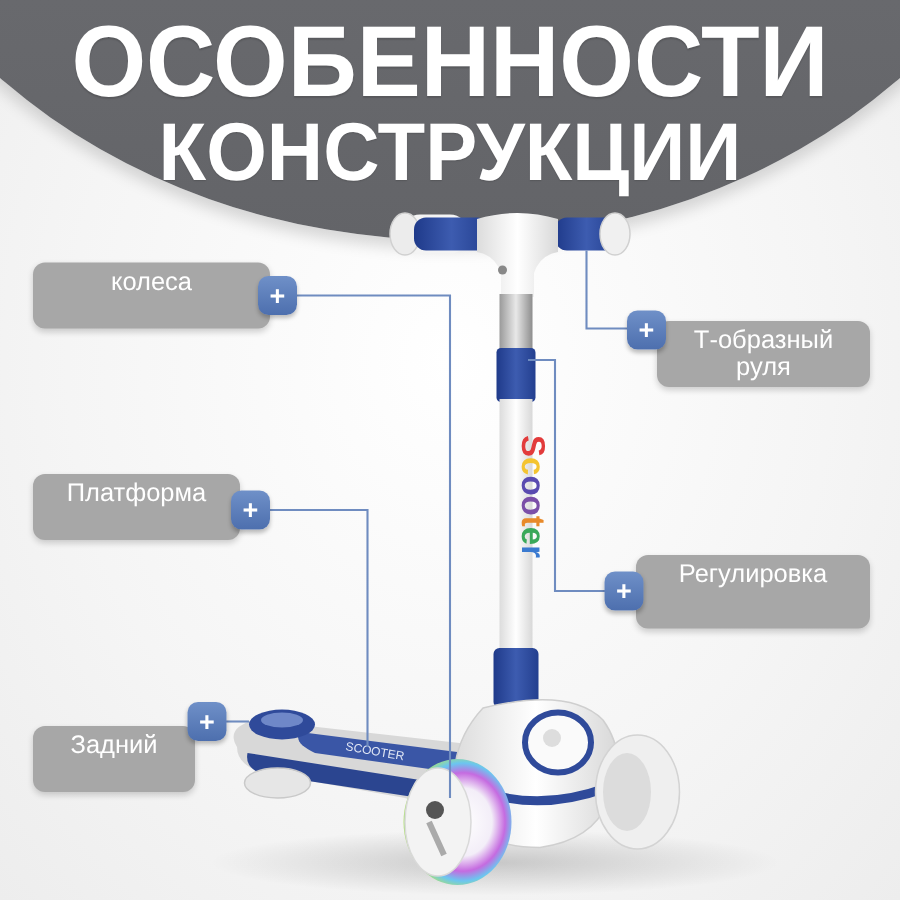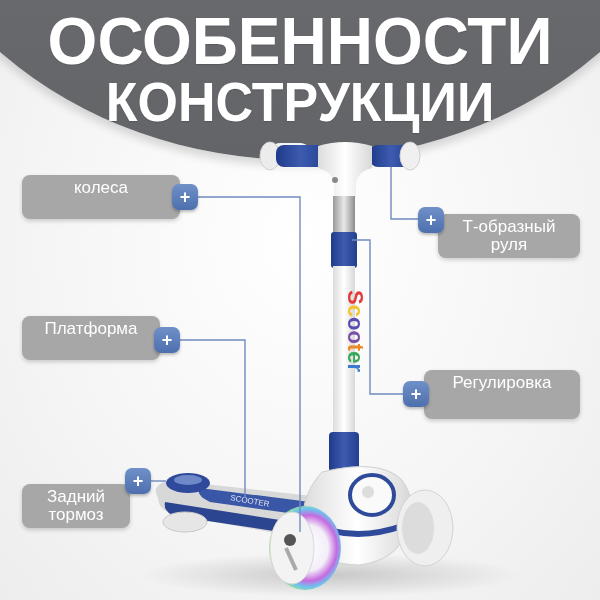--- a/index.html
+++ b/index.html
@@ -158,15 +158,14 @@
 </div>
 <div class="plus" style="left:154px; top:327px;">+</div>
 
 <div class="callout" style="left:424px; top:370px; width:156px; height:49px;">
   <div>Регулировка</div>
 </div>
 <div class="plus" style="left:403px; top:381px;">+</div>
 
 <div class="callout" style="left:22px; top:456px; width:108px; height:44px;margin-top:28px;">
   <div>Задний</div>
-  <div>тормоз</div>
 </div>
 <div class="plus" style="left:125px; top:468px;">+</div>
 
 </body></html>

